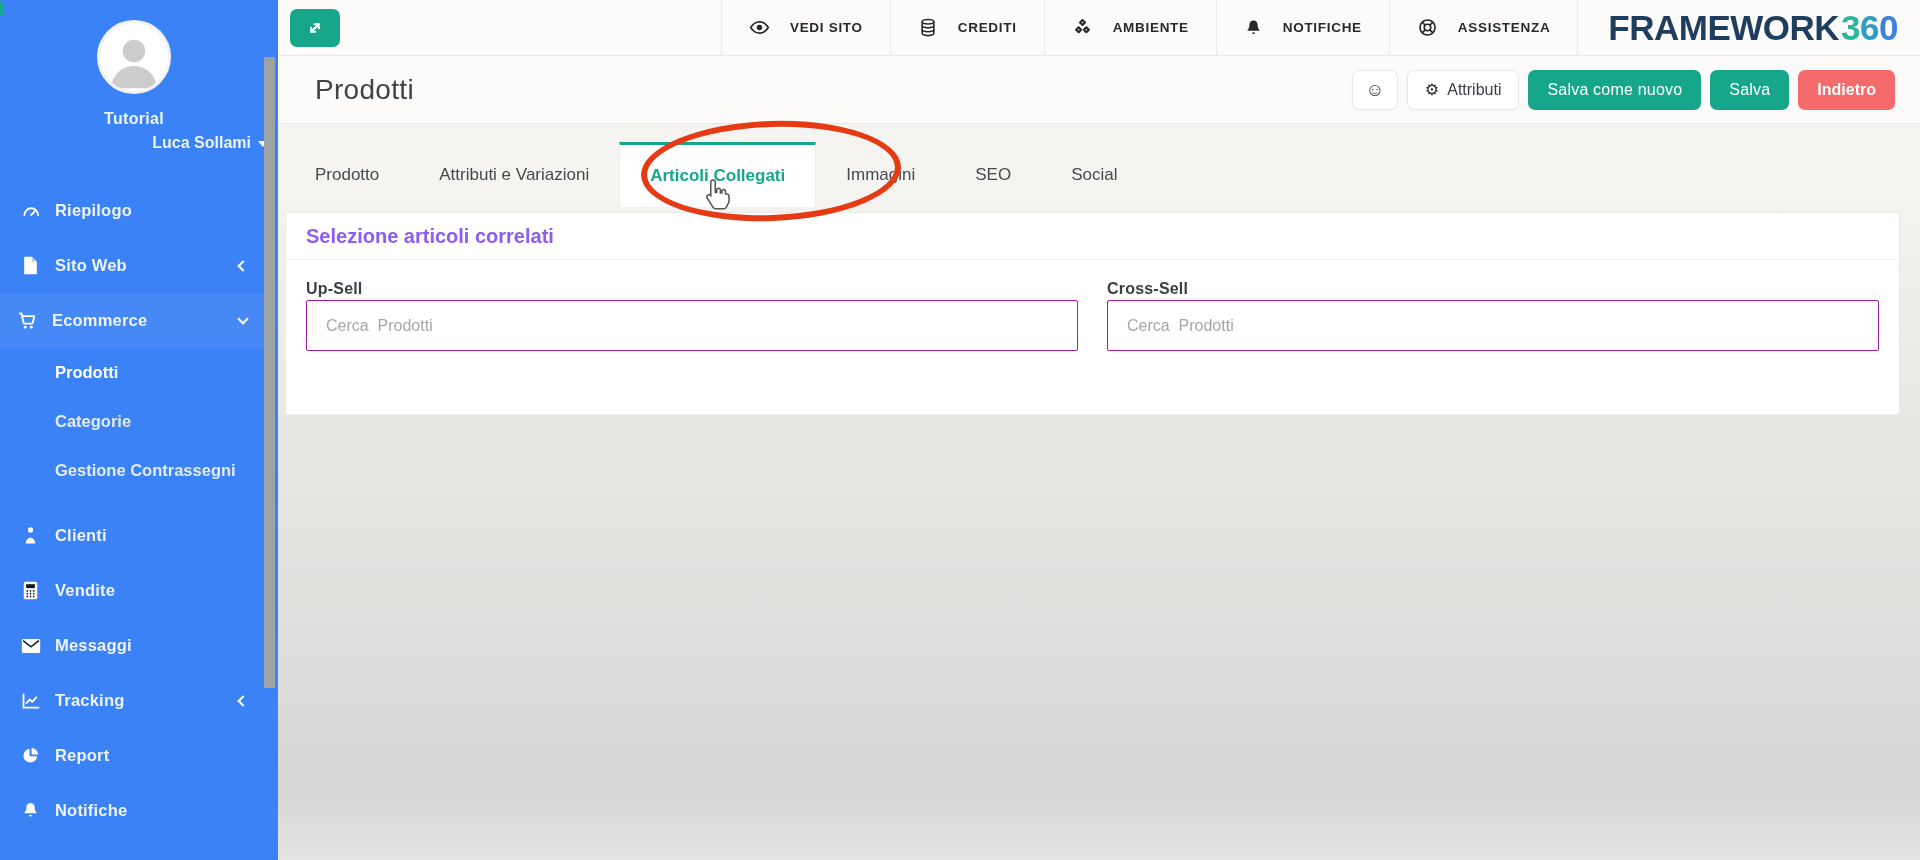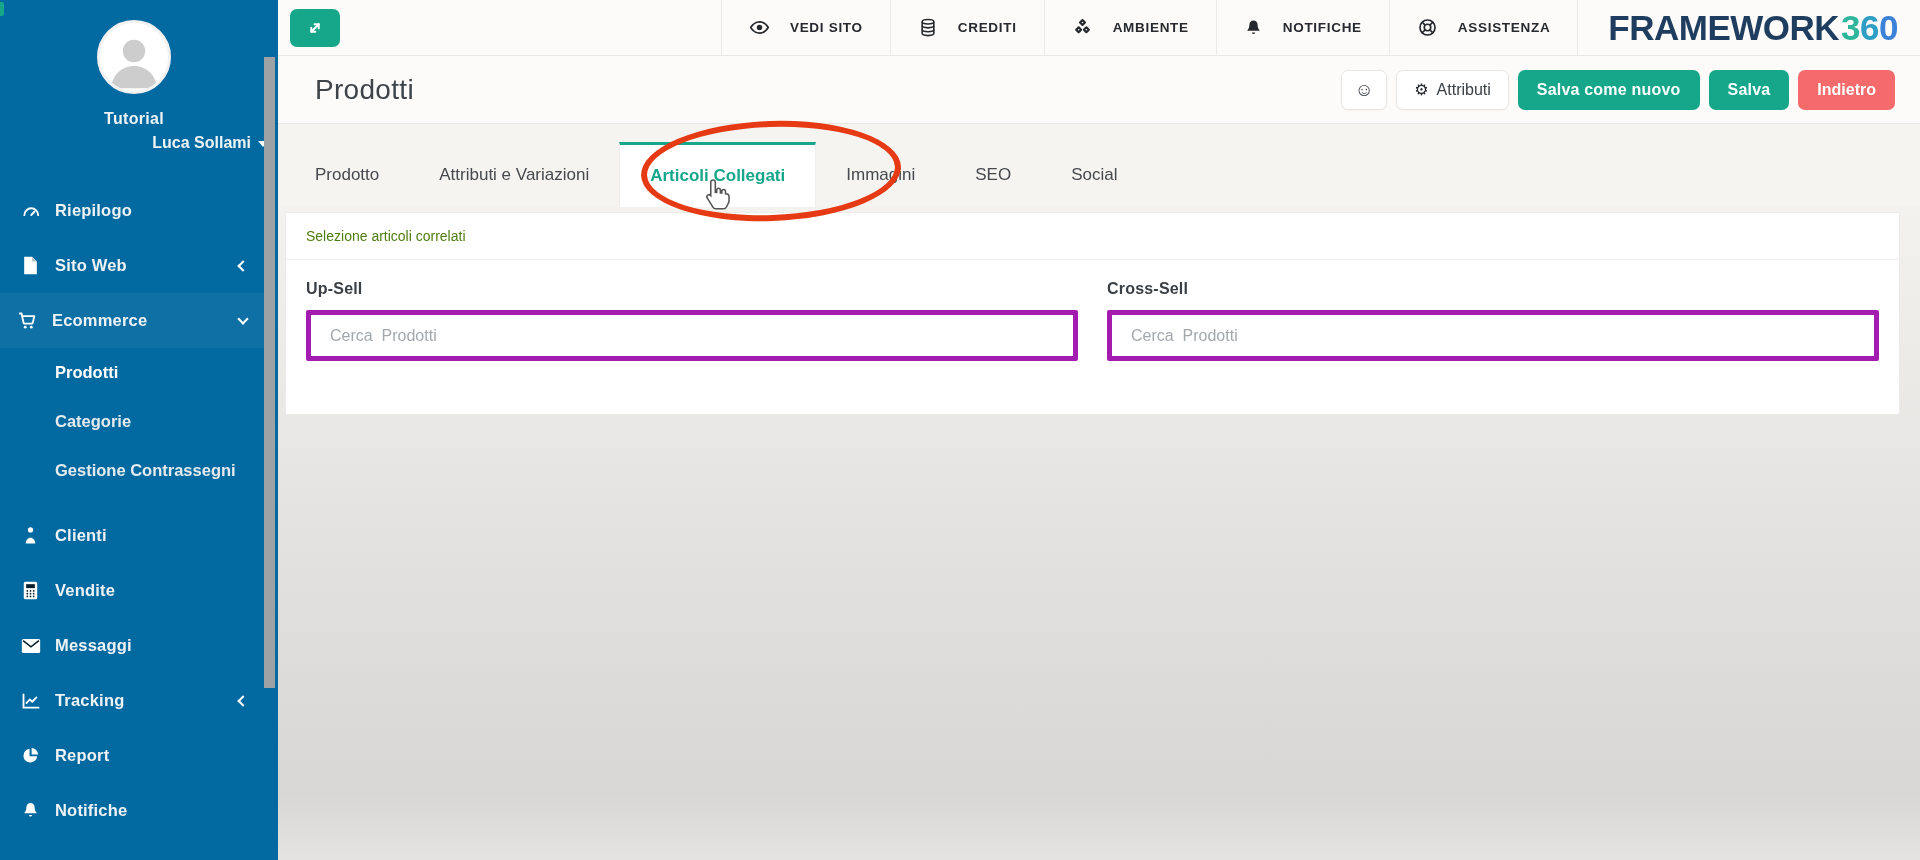--- a/index.html
+++ b/index.html
@@ -1,21 +1,21 @@
 <!DOCTYPE html>
 <html><head>
 <meta charset="utf-8">
 <style>
   * { box-sizing: border-box; margin: 0; padding: 0; }
   html, body { width: 1920px; height: 860px; overflow: hidden; }
   body { font-family: "Liberation Sans", "DejaVu Sans", sans-serif; }
   .app { position: relative; width: 1920px; height: 860px; background: #e9e8e6; overflow: hidden; }
 
   
-  .sidebar { position: absolute; left: 0; top: 0; width: 278px; height: 860px; background: #0369a1; color: #eef3f5; }
+  .sidebar { position: absolute; left: 0; top: 0; width: 278px; height: 860px; background: #3b82f6; color: #eef3f5; }
   .corner-sliver { position: absolute; left: 0; top: 2px; width: 4px; height: 14px; background: #16a78a; border-radius: 0 2px 2px 0; }
   .sb-scrollthumb { position: absolute; left: 264px; top: 57px; width: 11px; height: 631px; background: #9da2a4; }
   .profile { padding-top: 20px; text-align: center; width: 268px; }
   .avatar { width: 74px; height: 74px; margin: 0 auto; border-radius: 50%; background: #ffffff; display: flex; align-items: flex-end; justify-content: center; overflow: hidden; border: 3px solid #f2f2f2; }
   .team { margin-top: 16px; font-size: 16px; font-weight: 700; letter-spacing: .3px; }
   .user { margin-top: 6px; font-size: 16px; font-weight: 600; cursor: pointer; text-align: right; }
   .user .caret { display: inline-block; width: 0; height: 0; border-left: 5px solid transparent; border-right: 5px solid transparent; border-top: 6px solid #fff; margin-left: 7px; vertical-align: middle; }
   .nav { margin-top: 31px; width: 275px; }
   .nav-item { height: 55px; display: flex; align-items: center; padding: 0 28px 0 20px; cursor: pointer; font-size: 16.5px; font-weight: 700; letter-spacing: .2px; }
   .nav-item .ico { width: 21px; height: 21px; margin-right: 14px; flex: 0 0 21px; display: flex; align-items: center; justify-content: center; }
@@ -41,33 +41,33 @@
   .logo .d3 { color: #3c82d8; }
 
   .pageheader { height: 67px; background: #fcfbfa; display: flex; align-items: center; }
   .page-title { margin-left: 37px; font-size: 28px; font-weight: 500; color: #3f444a; letter-spacing: .3px; }
   .actions { margin-left: auto; margin-right: 25px; display: flex; align-items: center; gap: 9px; }
   .btn { height: 40px; border-radius: 7px; font-size: 16px; font-family: inherit; cursor: pointer; display: flex; align-items: center; justify-content: center; }
   .btn-light { background: #ffffff; border: 1px solid #e9e7e3; color: #3b4046; box-shadow: 0 1px 2px rgba(0,0,0,.03); }
   .btn-smiley { width: 46px; font-size: 19px; color: #3b4046; }
   .btn-pref { padding: 0 17px; gap: 8px; font-weight: 500; }
   .btn-pref .gear { font-size: 16px; color: #26292d; }
-  .btn-teal { background: #16a78a; border: none; color: #fff; padding: 0 19px; font-weight: 700; letter-spacing: .2px; }
+  .btn-teal { background: #16a78a; border: none; color: #fff; padding: 0 19px; font-weight: 400; letter-spacing: .2px; }
   .btn-red { background: #f56b6b; border: none; color: #fff; padding: 0 19px; font-weight: 600; }
 
   .tabstrip { height: 84px; background: #f5f4f1; border-top: 1px solid #e9e7e3; display: flex; align-items: flex-end; padding-left: 7px; }
   .tab { height: 65px; display: flex; align-items: center; padding: 0 30px; font-size: 17px; font-weight: 500; color: #46494d; cursor: pointer; white-space: nowrap; }
   .tab.active { background: #ffffff; color: #16a78a; font-weight: 600; border-top: 3px solid #16a78a; border-left: 1px solid #efeeeb; border-right: 1px solid #efeeeb; }
 
   .content { height: 653px; background: linear-gradient(180deg, #f3f2ef 0%, #ebeae7 25%, #dddcda 70%, #d8d7d5 90%, #e4e3e1 100%); position: relative; }
   .card { position: absolute; left: 7px; right: 20px; top: 5px; height: 203px; background: #ffffff; border: 1px solid #ecebe8; border-radius: 2px; }
-  .card-h { height: 47px; border-bottom: 1px solid #f0efec; display: flex; align-items: center; padding-left: 20px; font-size: 14px; font-weight: 400; color: #4d7c0f; }
+  .card-h { height: 47px; border-bottom: 1px solid #f0efec; display: flex; align-items: center; padding-left: 20px; font-size: 20px; font-weight: 700; color: #8b5cf6; }
   .card-b { display: grid; grid-template-columns: 1fr 1fr; column-gap: 29px; padding: 20px 20px 0 20px; }
   .field-label { font-size: 16px; font-weight: 700; color: #3a3f45; letter-spacing: .2px; }
-  .field input { margin-top: 12px; width: 100%; height: 51px; border: 5px solid #a21caf; border-radius: 2px; background: #fff; padding: 0 19px; font-size: 16px; font-family: inherit; color: #8b5cf6; }
+  .field input { margin-top: 2px; width: 100%; height: 51px; border: 1px solid #a21caf; border-radius: 2px; background: #fff; padding: 0 19px; font-size: 16px; font-family: inherit; color: #8b5cf6; }
   .field input::placeholder { color: #a3a8ad; }
 
   
   .annotation-ellipse { position: absolute; left: 641px; top: 121px; width: 260px; height: 100px; border: 6px solid #e63a14; border-radius: 50%; transform: rotate(-2deg); z-index: 60; pointer-events: none; }
   .cursor-hand { position: absolute; left: 702px; top: 178px; z-index: 61; pointer-events: none; }
 </style>
 </head>
 <body>
 
 <div class="app">

